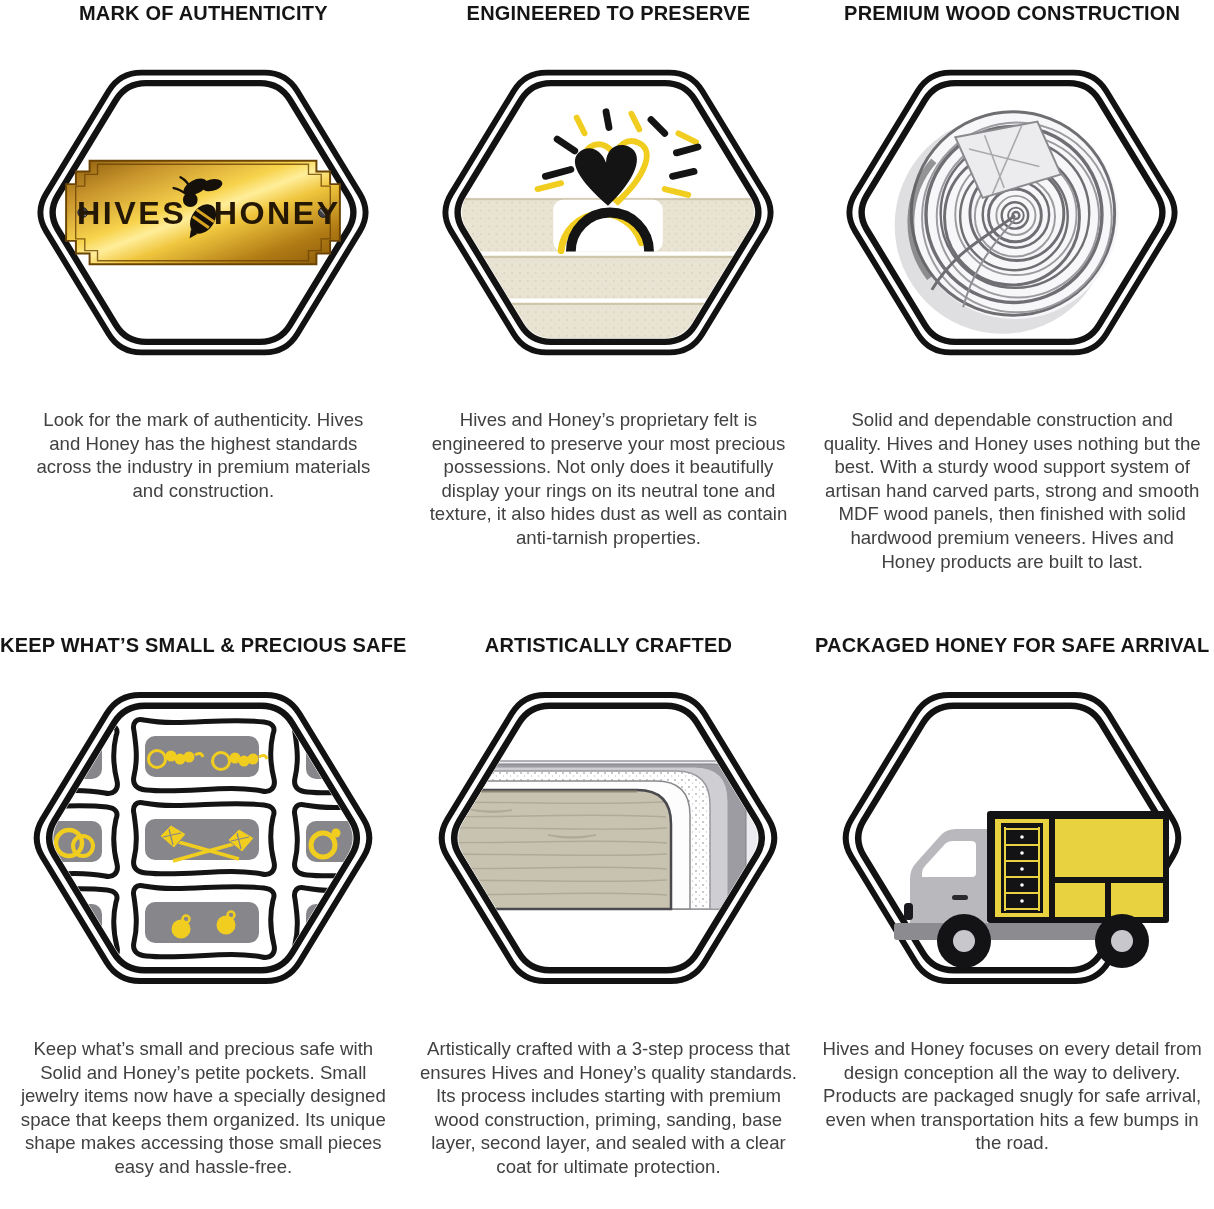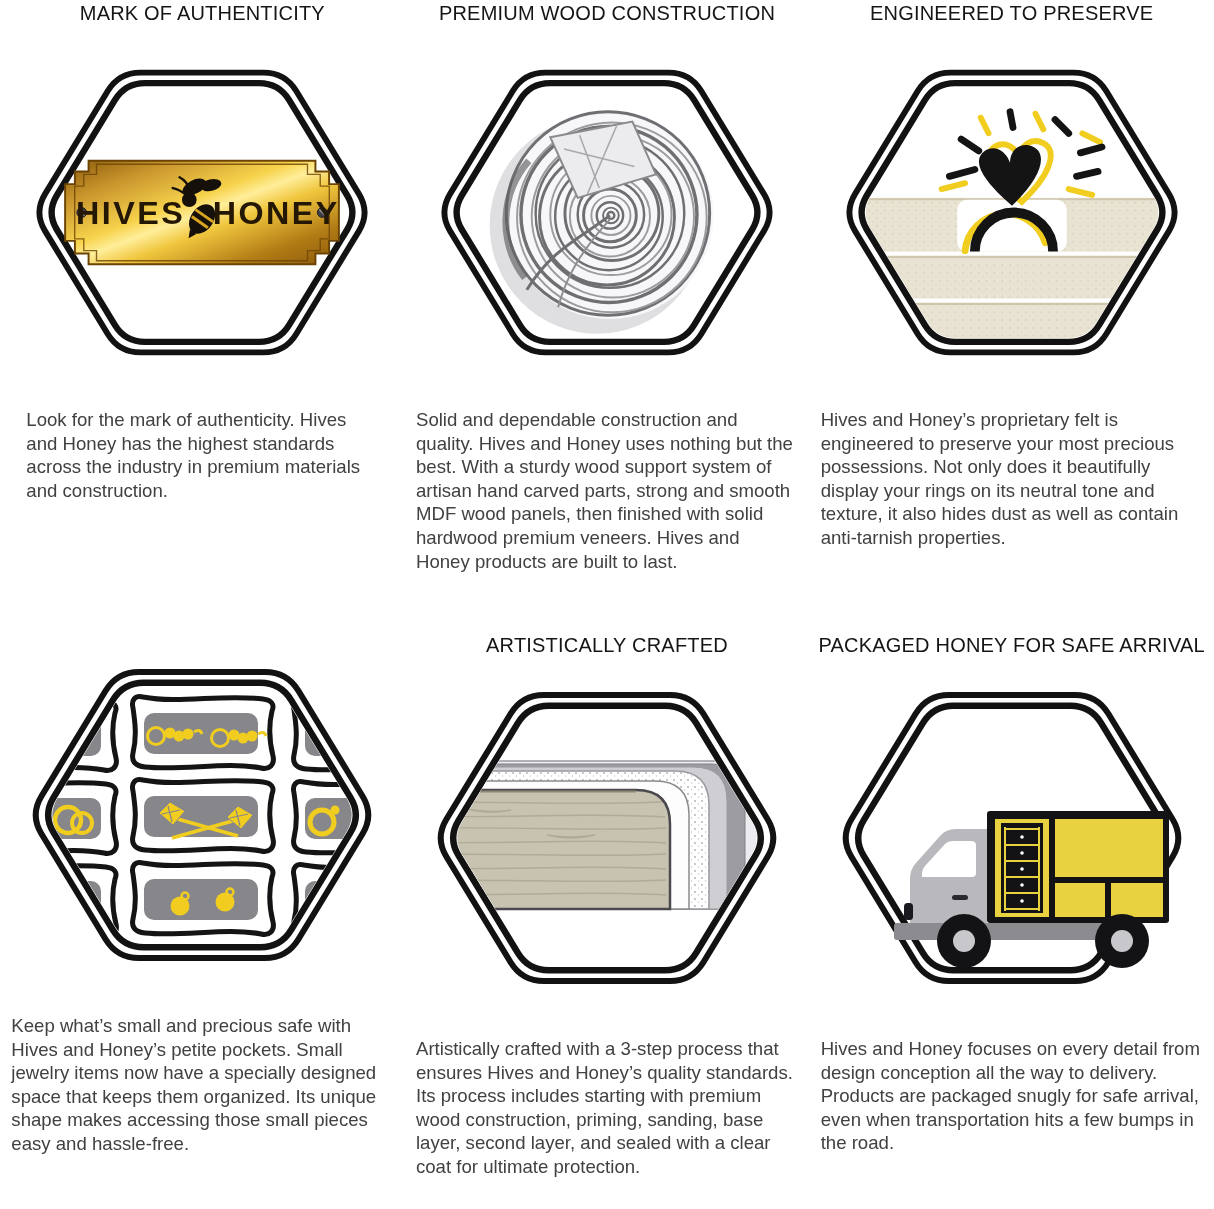--- a/index.html
+++ b/index.html
@@ -13,30 +13,30 @@
     display:grid;
     grid-template-columns:repeat(3, 1fr);
     grid-template-rows:620px 589px;
   }
   .card{
     display:flex;flex-direction:column;align-items:center;
     padding-top:2px;
   }
   .row2 .card, .card.row2{padding-top:14px;}
   .card-title{
-    font-size:20px;font-weight:normal;letter-spacing:.2px;
+    font-size:20px;font-weight:bold;letter-spacing:.2px;
     color:#151515;text-align:center;white-space:nowrap;
     line-height:1.15;
   }
   .hex-svg{display:block;margin-top:26px;}
   .card.row2 .hex-svg{margin-top:16px;}
   .card-desc{
     margin-top:34px;
     font-size:18.6px;line-height:1.27;color:#414141;
-    max-width:382px;
+    text-align:center;max-width:382px;
     font-weight:400;
   }
   .card-desc.narrow{max-width:352px;}
   svg text{font-family:"Liberation Sans", sans-serif;}
 </style>
 </head>
 <body>
 
 <div class="grid">
 
@@ -77,20 +77,72 @@
           <g transform="rotate(35)">
             <ellipse cx="5" cy="7" rx="11.5" ry="16.5" fill="#16100a"></ellipse>
             <line x1="-6" y1="3" x2="16" y2="3" stroke="#d9a520" stroke-width="3"></line>
             <line x1="-5" y1="11" x2="15" y2="11" stroke="#d9a520" stroke-width="3"></line>
             <path d="M 1 23 L 5 31 L 9 23 Z" fill="#16100a"></path>
           </g>
         </g>
       </g>
     </svg>
     <div class="card-desc narrow">Look for the mark of authenticity. Hives and Honey has the highest standards across the industry in premium materials and construction.</div>
+  </div>
+
+  <div class="card">
+    <div class="card-title">ENGINEERED TO PRESERVE</div>
+    <svg class="hex-svg" width="352" height="323" viewBox="0 0 360 330">
+      <defs>
+        <pattern id="feltDots" width="8" height="8" patternUnits="userSpaceOnUse">
+          <rect width="8" height="8" fill="#e9e3d3"></rect>
+          <circle cx="2" cy="3" r="0.8" fill="#cfc6ac"></circle>
+          <circle cx="6" cy="6.5" r="0.6" fill="#d8d0b8"></circle>
+          <circle cx="5" cy="1" r="0.5" fill="#f4efe2"></circle>
+        </pattern>
+        <clipPath id="clipHexC">
+          <path d="M 19.4 146.2 L 83.6 40.8 Q 95 22 117 22 L 243 22 Q 265 22 276.4 40.8 L 340.6 146.2 Q 352 165 340.6 183.8 L 276.4 289.2 Q 265 308 243 308 L 117 308 Q 95 308 83.6 289.2 L 19.4 183.8 Q 8 165 19.4 146.2 Z" transform="translate(180 165) scale(0.90) translate(-180 -165)"></path>
+        </clipPath>
+      </defs>
+      <path d="M 19.4 146.2 L 83.6 40.8 Q 95 22 117 22 L 243 22 Q 265 22 276.4 40.8 L 340.6 146.2 Q 352 165 340.6 183.8 L 276.4 289.2 Q 265 308 243 308 L 117 308 Q 95 308 83.6 289.2 L 19.4 183.8 Q 8 165 19.4 146.2 Z" fill="#ffffff" stroke="#121212" stroke-width="6"></path>
+      <path d="M 19.4 146.2 L 83.6 40.8 Q 95 22 117 22 L 243 22 Q 265 22 276.4 40.8 L 340.6 146.2 Q 352 165 340.6 183.8 L 276.4 289.2 Q 265 308 243 308 L 117 308 Q 95 308 83.6 289.2 L 19.4 183.8 Q 8 165 19.4 146.2 Z" transform="translate(180 165) scale(0.925) translate(-180 -165)" fill="#ffffff" stroke="#121212" stroke-width="7"></path>
+      <g clip-path="url(#clipHexC)">
+        <rect x="0" y="150" width="360" height="55" fill="url(#feltDots)"></rect>
+        <line x1="0" y1="151.5" x2="360" y2="151.5" stroke="#cfc6ae" stroke-width="2"></line>
+        <rect x="124" y="152" width="112" height="53" rx="10" fill="#ffffff"></rect>
+        <path d="M 132 204 A 42 42 0 0 1 214 196" stroke="#f0cd1f" stroke-width="7" fill="none" stroke-linecap="round"></path>
+        <path d="M 142 205 A 40 40 0 0 1 222 205" stroke="#141414" stroke-width="10" fill="none"></path>
+        <rect x="0" y="209" width="360" height="44" fill="url(#feltDots)"></rect>
+        <line x1="0" y1="210.5" x2="360" y2="210.5" stroke="#cfc6ae" stroke-width="2"></line>
+        <rect x="0" y="257" width="360" height="73" fill="url(#feltDots)"></rect>
+        <line x1="0" y1="258.5" x2="360" y2="258.5" stroke="#cfc6ae" stroke-width="2"></line>
+      </g>
+      <g>
+        <path d="M 180 158 C 150 132 138 112 152 102 C 162 95 174 102 178 114 C 178 100 190 92 202 98 C 218 106 208 132 180 158 Z" transform="translate(10 -4)" fill="none" stroke="#f0cd1f" stroke-width="6"></path>
+        <path d="M 180 158 C 150 132 138 112 152 102 C 162 95 174 102 178 114 C 178 100 190 92 202 98 C 218 106 208 132 180 158 Z" fill="#141414"></path>
+      </g>
+      <g stroke-linecap="round">
+        <g stroke="#f0cd1f" stroke-width="6">
+          <line x1="108" y1="141" x2="132" y2="135"></line>
+          <line x1="148" y1="68" x2="156" y2="84"></line>
+          <line x1="204" y1="64" x2="212" y2="80"></line>
+          <line x1="252" y1="84" x2="270" y2="93"></line>
+          <line x1="238" y1="141" x2="262" y2="147"></line>
+        </g>
+        <g stroke="#141414" stroke-width="7">
+          <line x1="116" y1="128" x2="142" y2="121"></line>
+          <line x1="128" y1="90" x2="146" y2="102"></line>
+          <line x1="178" y1="62" x2="181" y2="78"></line>
+          <line x1="224" y1="70" x2="238" y2="84"></line>
+          <line x1="250" y1="104" x2="272" y2="98"></line>
+          <line x1="246" y1="128" x2="268" y2="123"></line>
+        </g>
+      </g>
+    </svg>
+    <div class="card-desc">Hives and Honey’s proprietary felt is engineered to preserve your most precious possessions.  Not only does it beautifully display your rings on its neutral tone and texture, it also hides dust as well as contain anti-tarnish properties.</div>
   </div>
 
   <div class="card">
     <div class="card-title">PREMIUM WOOD CONSTRUCTION</div>
     <svg class="hex-svg" width="352" height="323" viewBox="0 0 360 330">
       <path d="M 19.4 146.2 L 83.6 40.8 Q 95 22 117 22 L 243 22 Q 265 22 276.4 40.8 L 340.6 146.2 Q 352 165 340.6 183.8 L 276.4 289.2 Q 265 308 243 308 L 117 308 Q 95 308 83.6 289.2 L 19.4 183.8 Q 8 165 19.4 146.2 Z" fill="#ffffff" stroke="#121212" stroke-width="6"></path>
       <path d="M 19.4 146.2 L 83.6 40.8 Q 95 22 117 22 L 243 22 Q 265 22 276.4 40.8 L 340.6 146.2 Q 352 165 340.6 183.8 L 276.4 289.2 Q 265 308 243 308 L 117 308 Q 95 308 83.6 289.2 L 19.4 183.8 Q 8 165 19.4 146.2 Z" transform="translate(180 165) scale(0.925) translate(-180 -165)" fill="#ffffff" stroke="#121212" stroke-width="7"></path>
       <g>
         <ellipse cx="170" cy="178" rx="110" ry="111" fill="#dfdfe1"></ellipse>
         <circle cx="183" cy="168" r="106" fill="#f7f7f9"></circle>
@@ -117,73 +169,22 @@
           <polygon points="122,88 206,72 230,126 150,150" fill="#ececee" stroke="#8a8a8e" stroke-width="2"></polygon>
           <path d="M 136 100 L 208 118 M 152 86 L 172 140 M 190 76 L 160 146" stroke="#a9a9ad" stroke-width="1.6" fill="none"></path>
         </g>
         <path d="M 183 168 C 152 192 124 202 98 244" stroke="#6f6f73" stroke-width="3" fill="none"></path>
         <path d="M 183 172 C 152 206 138 232 130 262" stroke="#8f8f93" stroke-width="2" fill="none"></path>
       </g>
     </svg>
     <div class="card-desc">Solid and dependable construction and quality.  Hives and Honey uses nothing but the best.  With a sturdy wood support system of artisan hand carved parts, strong and smooth MDF wood panels, then finished with solid hardwood premium veneers.  Hives and Honey products are built to last.</div>
   </div>
 
-  <div class="card">
-    <div class="card-title">ENGINEERED TO PRESERVE</div>
-    <svg class="hex-svg" width="352" height="323" viewBox="0 0 360 330">
-      <defs>
-        <pattern id="feltDots" width="8" height="8" patternUnits="userSpaceOnUse">
-          <rect width="8" height="8" fill="#e9e3d3"></rect>
-          <circle cx="2" cy="3" r="0.8" fill="#cfc6ac"></circle>
-          <circle cx="6" cy="6.5" r="0.6" fill="#d8d0b8"></circle>
-          <circle cx="5" cy="1" r="0.5" fill="#f4efe2"></circle>
-        </pattern>
-        <clipPath id="clipHexC">
-          <path d="M 19.4 146.2 L 83.6 40.8 Q 95 22 117 22 L 243 22 Q 265 22 276.4 40.8 L 340.6 146.2 Q 352 165 340.6 183.8 L 276.4 289.2 Q 265 308 243 308 L 117 308 Q 95 308 83.6 289.2 L 19.4 183.8 Q 8 165 19.4 146.2 Z" transform="translate(180 165) scale(0.90) translate(-180 -165)"></path>
-        </clipPath>
-      </defs>
-      <path d="M 19.4 146.2 L 83.6 40.8 Q 95 22 117 22 L 243 22 Q 265 22 276.4 40.8 L 340.6 146.2 Q 352 165 340.6 183.8 L 276.4 289.2 Q 265 308 243 308 L 117 308 Q 95 308 83.6 289.2 L 19.4 183.8 Q 8 165 19.4 146.2 Z" fill="#ffffff" stroke="#121212" stroke-width="6"></path>
-      <path d="M 19.4 146.2 L 83.6 40.8 Q 95 22 117 22 L 243 22 Q 265 22 276.4 40.8 L 340.6 146.2 Q 352 165 340.6 183.8 L 276.4 289.2 Q 265 308 243 308 L 117 308 Q 95 308 83.6 289.2 L 19.4 183.8 Q 8 165 19.4 146.2 Z" transform="translate(180 165) scale(0.925) translate(-180 -165)" fill="#ffffff" stroke="#121212" stroke-width="7"></path>
-      <g clip-path="url(#clipHexC)">
-        <rect x="0" y="150" width="360" height="55" fill="url(#feltDots)"></rect>
-        <line x1="0" y1="151.5" x2="360" y2="151.5" stroke="#cfc6ae" stroke-width="2"></line>
-        <rect x="124" y="152" width="112" height="53" rx="10" fill="#ffffff"></rect>
-        <path d="M 132 204 A 42 42 0 0 1 214 196" stroke="#f0cd1f" stroke-width="7" fill="none" stroke-linecap="round"></path>
-        <path d="M 142 205 A 40 40 0 0 1 222 205" stroke="#141414" stroke-width="10" fill="none"></path>
-        <rect x="0" y="209" width="360" height="44" fill="url(#feltDots)"></rect>
-        <line x1="0" y1="210.5" x2="360" y2="210.5" stroke="#cfc6ae" stroke-width="2"></line>
-        <rect x="0" y="257" width="360" height="73" fill="url(#feltDots)"></rect>
-        <line x1="0" y1="258.5" x2="360" y2="258.5" stroke="#cfc6ae" stroke-width="2"></line>
-      </g>
-      <g>
-        <path d="M 180 158 C 150 132 138 112 152 102 C 162 95 174 102 178 114 C 178 100 190 92 202 98 C 218 106 208 132 180 158 Z" transform="translate(10 -4)" fill="none" stroke="#f0cd1f" stroke-width="6"></path>
-        <path d="M 180 158 C 150 132 138 112 152 102 C 162 95 174 102 178 114 C 178 100 190 92 202 98 C 218 106 208 132 180 158 Z" fill="#141414"></path>
-      </g>
-      <g stroke-linecap="round">
-        <g stroke="#f0cd1f" stroke-width="6">
-          <line x1="108" y1="141" x2="132" y2="135"></line>
-          <line x1="148" y1="68" x2="156" y2="84"></line>
-          <line x1="204" y1="64" x2="212" y2="80"></line>
-          <line x1="252" y1="84" x2="270" y2="93"></line>
-          <line x1="238" y1="141" x2="262" y2="147"></line>
-        </g>
-        <g stroke="#141414" stroke-width="7">
-          <line x1="116" y1="128" x2="142" y2="121"></line>
-          <line x1="128" y1="90" x2="146" y2="102"></line>
-          <line x1="178" y1="62" x2="181" y2="78"></line>
-          <line x1="224" y1="70" x2="238" y2="84"></line>
-          <line x1="250" y1="104" x2="272" y2="98"></line>
-          <line x1="246" y1="128" x2="268" y2="123"></line>
-        </g>
-      </g>
-    </svg>
-    <div class="card-desc">Hives and Honey’s proprietary felt is engineered to preserve your most precious possessions.  Not only does it beautifully display your rings on its neutral tone and texture, it also hides dust as well as contain anti-tarnish properties.</div>
-  </div>
-
   <div class="card row2">
+    <div class="card-title">KEEP WHAT’S SMALL &amp; PRECIOUS SAFE</div>
     <svg class="hex-svg" width="360" height="330" viewBox="0 0 360 330">
       <defs>
         <clipPath id="clipHexD">
           <path d="M 19.4 146.2 L 83.6 40.8 Q 95 22 117 22 L 243 22 Q 265 22 276.4 40.8 L 340.6 146.2 Q 352 165 340.6 183.8 L 276.4 289.2 Q 265 308 243 308 L 117 308 Q 95 308 83.6 289.2 L 19.4 183.8 Q 8 165 19.4 146.2 Z" transform="translate(180 165) scale(0.90) translate(-180 -165)"></path>
         </clipPath>
         <g id="pocketShape">
           <path d="M 8 16 C 6 8 10 3 18 5 C 55 12 95 2 138 7 C 146 8 150 12 147 19 C 142 40 146 56 148 64 C 150 73 144 78 136 76 C 100 69 60 79 20 75 C 11 74 6 70 8 61 C 12 44 10 30 8 16 Z" fill="#ffffff" stroke="#141414" stroke-width="5" stroke-linejoin="round"></path>
           <rect x="19" y="21" width="114" height="41" rx="10" fill="#87878b"></rect>
         </g>
       </defs>
@@ -228,21 +229,21 @@
         <g stroke="#f0cd1f" fill="none">
           <circle cx="46" cy="170" r="13" stroke-width="4.5"></circle>
           <circle cx="60" cy="173" r="10" stroke-width="4"></circle>
         </g>
         <g>
           <circle cx="300" cy="172" r="12" fill="none" stroke="#f0cd1f" stroke-width="5"></circle>
           <circle cx="313" cy="160" r="4.5" fill="#f0cd1f"></circle>
         </g>
       </g>
     </svg>
-    <div class="card-desc">Keep what’s small and precious safe with Hives and Honey’s petite pockets.  Small jewelry items now have a specially designed space that keeps them organized.  Its unique shape makes accessing those small pieces easy and hassle-free.</div>
+    <div class="card-desc">Keep what’s small and precious safe with Solid and Honey’s petite pockets.  Small jewelry items now have a specially designed space that keeps them organized.  Its unique shape makes accessing those small pieces easy and hassle-free.</div>
   </div>
 
   <div class="card row2">
     <div class="card-title">ARTISTICALLY CRAFTED</div>
     <svg class="hex-svg" width="360" height="330" viewBox="0 0 360 330">
       <defs>
         <clipPath id="clipHexE">
           <path d="M 19.4 146.2 L 83.6 40.8 Q 95 22 117 22 L 243 22 Q 265 22 276.4 40.8 L 340.6 146.2 Q 352 165 340.6 183.8 L 276.4 289.2 Q 265 308 243 308 L 117 308 Q 95 308 83.6 289.2 L 19.4 183.8 Q 8 165 19.4 146.2 Z" transform="translate(180 165) scale(0.90) translate(-180 -165)"></path>
         </clipPath>
         <pattern id="gritDots" width="7" height="7" patternUnits="userSpaceOnUse">

